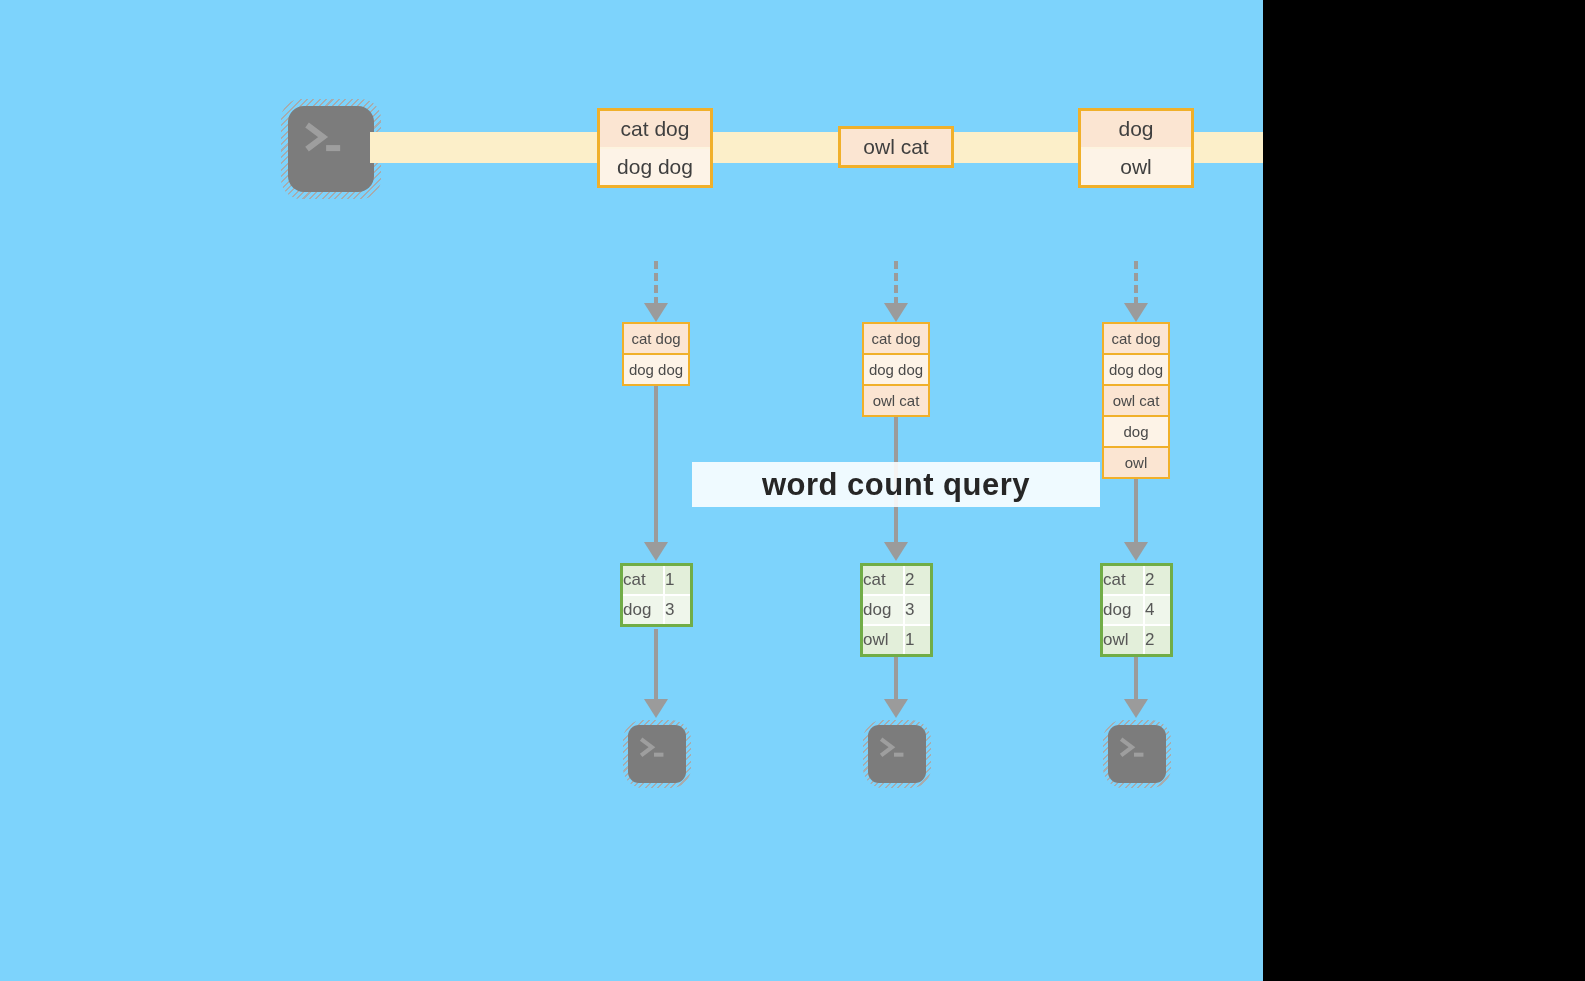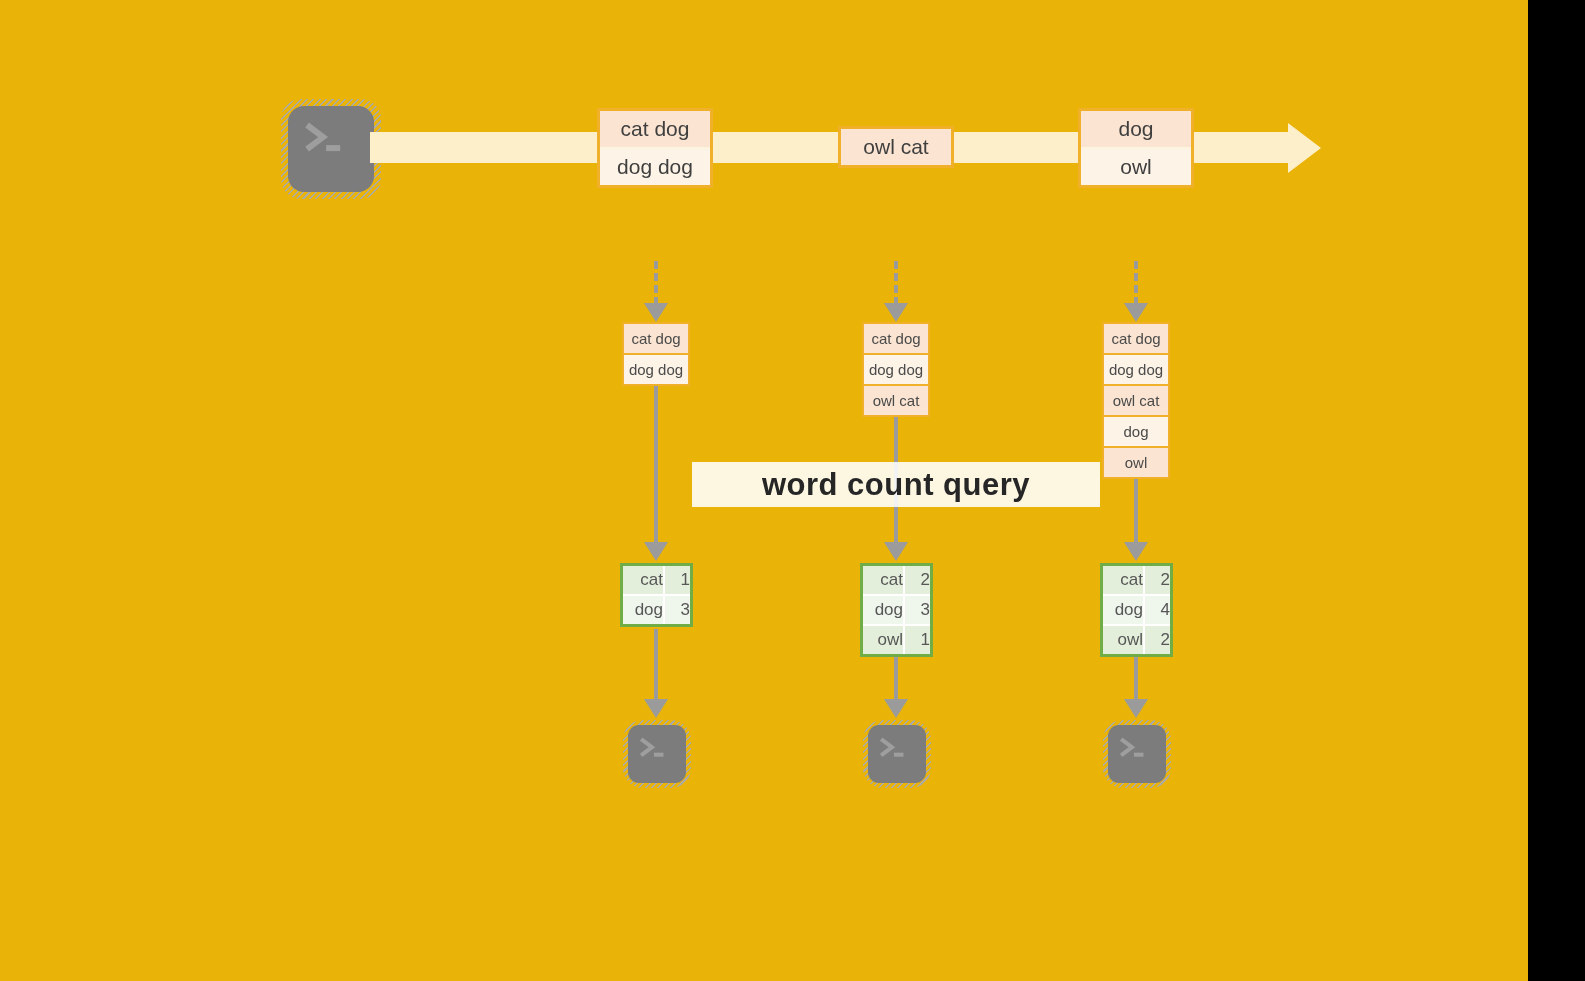--- a/index.html
+++ b/index.html
@@ -1,17 +1,17 @@
 <!DOCTYPE html>
 <html><head>
 <meta charset="utf-8">
 <style>
   html,body{margin:0;padding:0;background:#000;}
   .canvas{
-    position:relative;width:1528px;height:981px;background:#eab308;overflow:hidden;
+    position:relative;width:1263px;height:981px;background:#7dd3fc;overflow:hidden;
     font-family:"Liberation Sans",sans-serif;
   }
   
   .term{
     position:absolute;
     background:repeating-linear-gradient(135deg, rgba(170,170,170,.95) 0 1.5px, rgba(0,0,0,0) 1.5px 4.5px);
     border-radius:20px;
   }
   .term-inner{
     position:absolute;inset:7px;background:#7c7c7c;border-radius:16px;
@@ -60,21 +60,21 @@
     background:rgba(255,255,255,0.88);
     display:flex;align-items:center;justify-content:center;
     font-size:31px;font-weight:700;letter-spacing:0.5px;color:#262626;
   }
   
   .gtable{
     position:absolute;z-index:4;border:3px solid #71ad47;background:#ffffff;
     display:grid;grid-template-columns:40px 25px;gap:2px;
   }
   .gtable .gcell{
-    height:28px;line-height:28px;text-align:right;font-size:17px;color:#575757;
+    height:28px;line-height:28px;text-align:left;font-size:17px;color:#575757;
   }
   .gtable .gcell:nth-child(4n+1),.gtable .gcell:nth-child(4n+2){background:#e3efda;}
   .gtable .gcell:nth-child(4n+3),.gtable .gcell:nth-child(4n){background:#eff6eb;}
 </style>
 </head>
 <body>
 
 <div class="canvas">
 
   <div class="band"></div>

